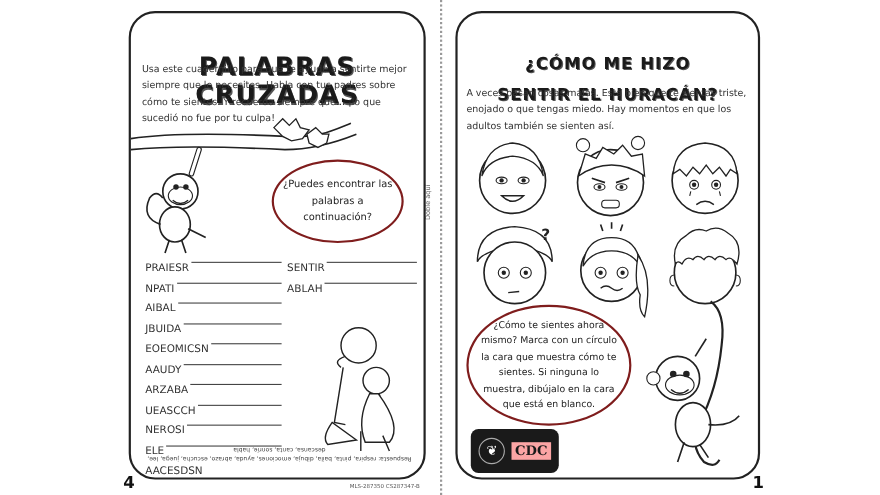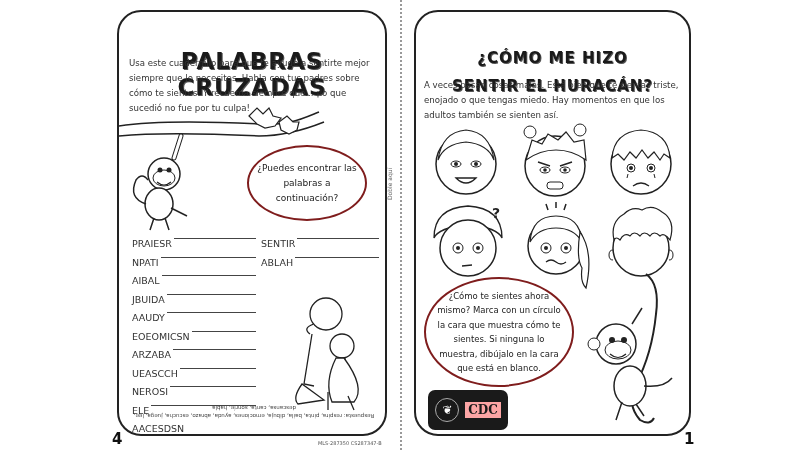--- a/index.html
+++ b/index.html
@@ -84,25 +84,25 @@
       </div>
     <div class="word-row">
         <span class="lbl">AIBAL</span>
         <span class="line"></span>
       </div>
     <div class="word-row">
         <span class="lbl">JBUIDA</span>
         <span class="line"></span>
       </div>
     <div class="word-row">
+        <span class="lbl">EOEOMICSN</span>
+        <span class="line"></span>
+      </div>
+    <div class="word-row">
         <span class="lbl">AAUDY</span>
-        <span class="line"></span>
-      </div>
-    <div class="word-row">
-        <span class="lbl">EOEOMICSN</span>
         <span class="line"></span>
       </div>
     <div class="word-row">
         <span class="lbl">ARZABA</span>
         <span class="line"></span>
       </div>
     <div class="word-row">
         <span class="lbl">UEASCCH</span>
         <span class="line"></span>
       </div>

